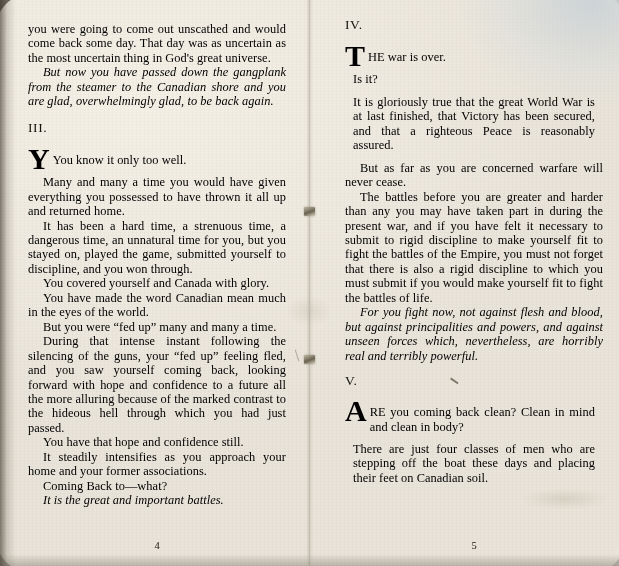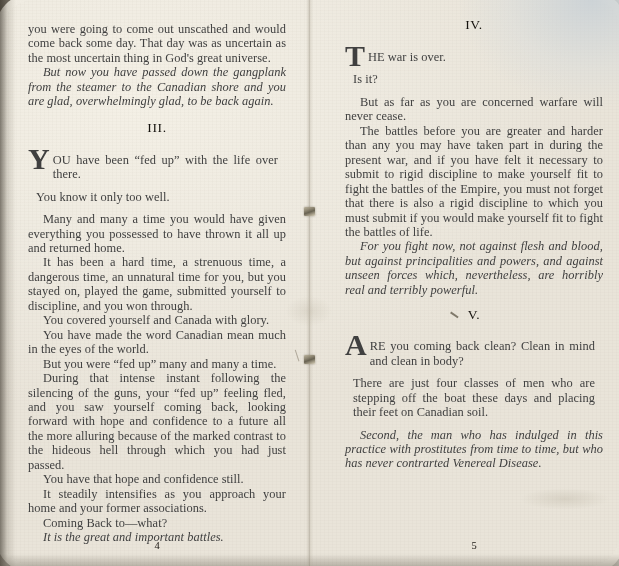--- a/index.html
+++ b/index.html
@@ -103,32 +103,32 @@
   }
   .col-left { left: 28px; }
   .col-right { left: 345px; }
 
   .body-text {
     font-size: 12.4px;
     line-height: 14.45px;
     text-align: justify;
     text-justify: inter-word;
     letter-spacing: 0.05px;
-    color: #404040;
+    color: #000000;
   }
   p.para {
     margin: 0;
     text-indent: 15px;
     text-align: justify;
   }
   p.para.noindent { text-indent: 0; }
   p.para:last-child { text-align: justify; font-style: italic; }
 
   .sec-head {
-    text-align: center;
+    text-align: left;
     font-size: 13.5px;
     margin: 11px 0 9px 0;
     letter-spacing: 0.6px;
     position: relative;
   }
   .sec-head.tight { margin: 10px 0 8px 0; }
 
   
   .dropcap-block { position: relative; overflow: hidden; }
   .dropcap {
@@ -190,21 +190,20 @@
   <div class="col col-left">
     <div class="body-text" style="margin-top:22px;">
       <p class="para noindent">you were going to come out unscathed and would come back some day.  That day was as uncertain as the most uncertain thing in God's great universe.</p>
       <p class="para">But now you have passed down the gangplank from the steamer to the Canadian shore and you are glad, overwhelmingly glad, to be back again.</p>
     </div>
 
     <div class="sec-head">III.</div>
 
     <div class="body-text dropcap-block">
       <span class="dropcap">Y</span>
-      <p>OU have been “fed up” with the life over there.</p>
       <p class="lead-indent">You know it only too well.</p>
     </div>
 
     <div class="body-text">
       <p class="para">Many and many a time you would have given everything you possessed to have thrown it all up and returned home.</p>
       <p class="para">It has been a hard time, a strenuous time, a dangerous  time, an unnatural time for you, but you stayed on, played the game, submitted yourself to discipline, and you won through.</p>
       <p class="para">You covered yourself and Canada with glory.</p>
       <p class="para">You have made  the word Canadian mean much in the eyes of the world.</p>
       <p class="para">But you were “fed up” many and many a time.</p>
       <p class="para">During that intense instant following the silencing of the guns, your “fed up” feeling fled, and you saw yourself coming back, looking forward with hope and confidence to a future all the more alluring because of the marked contrast to the hideous hell through which you had just passed.</p>
@@ -219,38 +218,38 @@
 
   <div class="stray-mark2" style="left:291px; top:355px;"></div>
 
   <div class="col col-right">
     <div class="sec-head" style="margin-top:17px;">IV.</div>
 
     <div class="body-text dropcap-block">
       <span class="dropcap">T</span>
       <p>HE war is over.</p>
       <p class="lead-indent">Is it?</p>
+      <p class="lead-indent">It is gloriously true that the great World War is at last finished, that Victory has been secured, and that a righteous Peace is reasonably assured.</p>
     </div>
 
     <div class="body-text">
       <p class="para">But as far as you are concerned warfare will never cease.</p>
       <p class="para">The battles before you are greater and harder than any you may have taken part in during the present war, and if you have felt it necessary to submit to rigid discipline to make yourself fit to fight the battles of the Empire, you must not forget that there is also a rigid discipline to which you must submit if you would make yourself fit to fight the battles of life.</p>
       <p class="para">For you fight now, not against flesh and blood, but against principalities and powers, and against unseen forces which, nevertheless, are horribly real and terribly powerful.</p>
     </div>
 
     <div class="sec-head tight">
       <span class="stray-mark" style="left:105px; top:7px;"></span>
       <span>V.</span>
     </div>
 
     <div class="body-text dropcap-block">
       <span class="dropcap">A</span>
       <p>RE you coming back clean?  Clean in mind and clean in body?</p>
       <p class="lead-indent">There are just four classes of men who are stepping off the boat these days and placing their feet on Canadian soil.</p>
     </div>
 
     <div class="body-text">
-      <p class="para">Second, the man who has indulged in this practice with prostitutes from time to time, but who has never contrarted Venereal Disease.</p>
     </div>
 
     <div class="page-num" style="top:540px; left:0;">5</div>
   </div>
 </div>
 
 </body></html>

